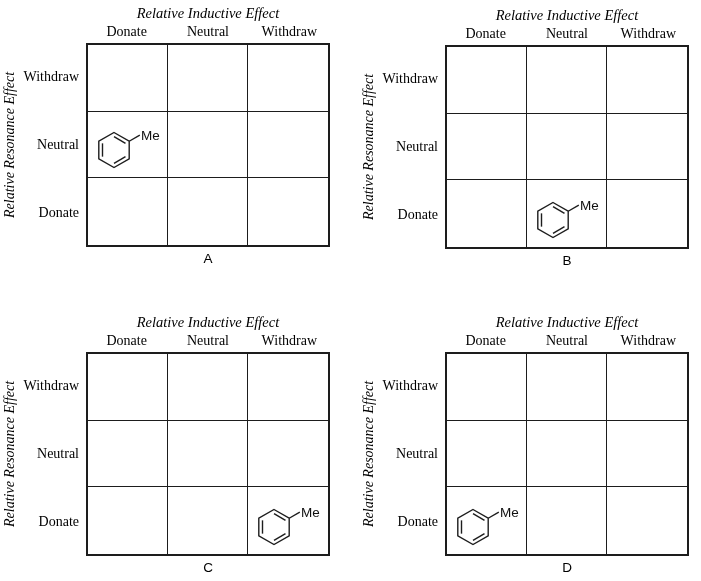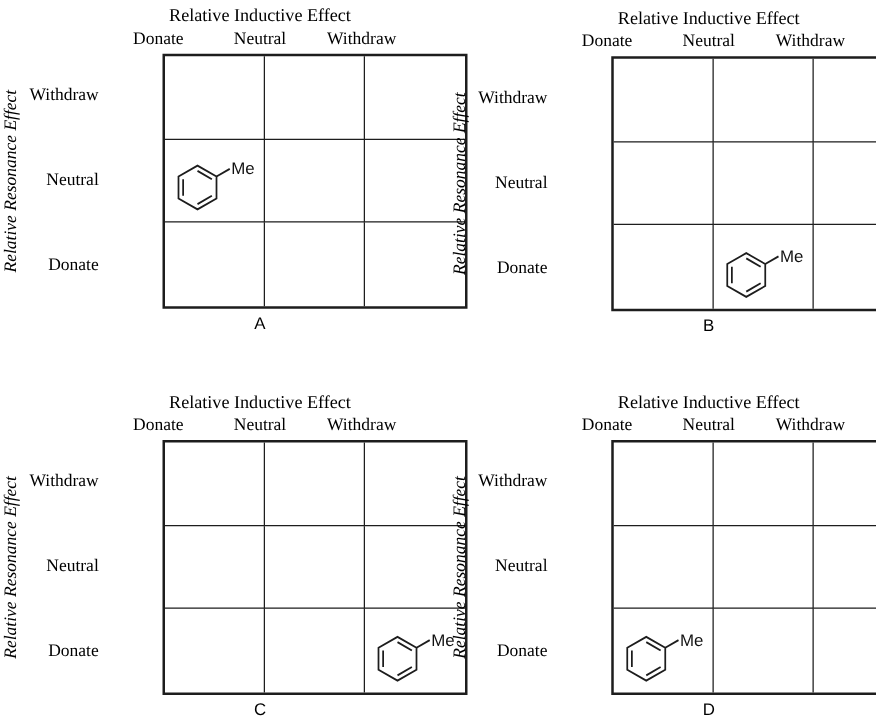--- a/index.html
+++ b/index.html
@@ -16,20 +16,21 @@
   #panel-a { left: 0;     top: 0;     width: 350px; height: 290px; --gx: 86px; --gy: 43px; }
   #panel-b { left: 350px; top: 0;     width: 351px; height: 290px; --gx: 95px; --gy: 45px; }
   #panel-c { left: 0;     top: 290px; width: 350px; height: 291px; --gx: 86px; --gy: 62px; }
   #panel-d { left: 350px; top: 290px; width: 351px; height: 291px; --gx: 95px; --gy: 62px; }
 
   .x-title {
     position: absolute;
     left: var(--gx); top: calc(var(--gy) - 38px);
     width: 244px;
     text-align: center;
+    font-style: italic;
     font-size: 14.5px;
     white-space: nowrap;
   }
   .col-headers {
     position: absolute;
     left: var(--gx); top: calc(var(--gy) - 19px);
     width: 244px;
     display: grid;
     grid-template-columns: 1fr 1fr 1fr;
   }
@@ -69,21 +70,20 @@
   .grid {
     position: absolute;
     left: var(--gx); top: var(--gy);
     width: 244px; height: 204px;
     box-sizing: border-box;
     border: 2px solid #1d1d1d;
     display: grid;
     grid-template-columns: 1fr 1fr 1fr;
     grid-template-rows: 1fr 1fr 1fr;
     background: #ffffff;
-    margin-left: 44px;
   }
   .cell {
     position: relative;
     display: flex;
     align-items: center;
     justify-content: center;
     box-sizing: border-box;
   }
   .cell:not(:nth-child(3n)) { border-right: 1.5px solid #1d1d1d; }
   .cell:nth-child(-n+6)     { border-bottom: 1.5px solid #1d1d1d; }

